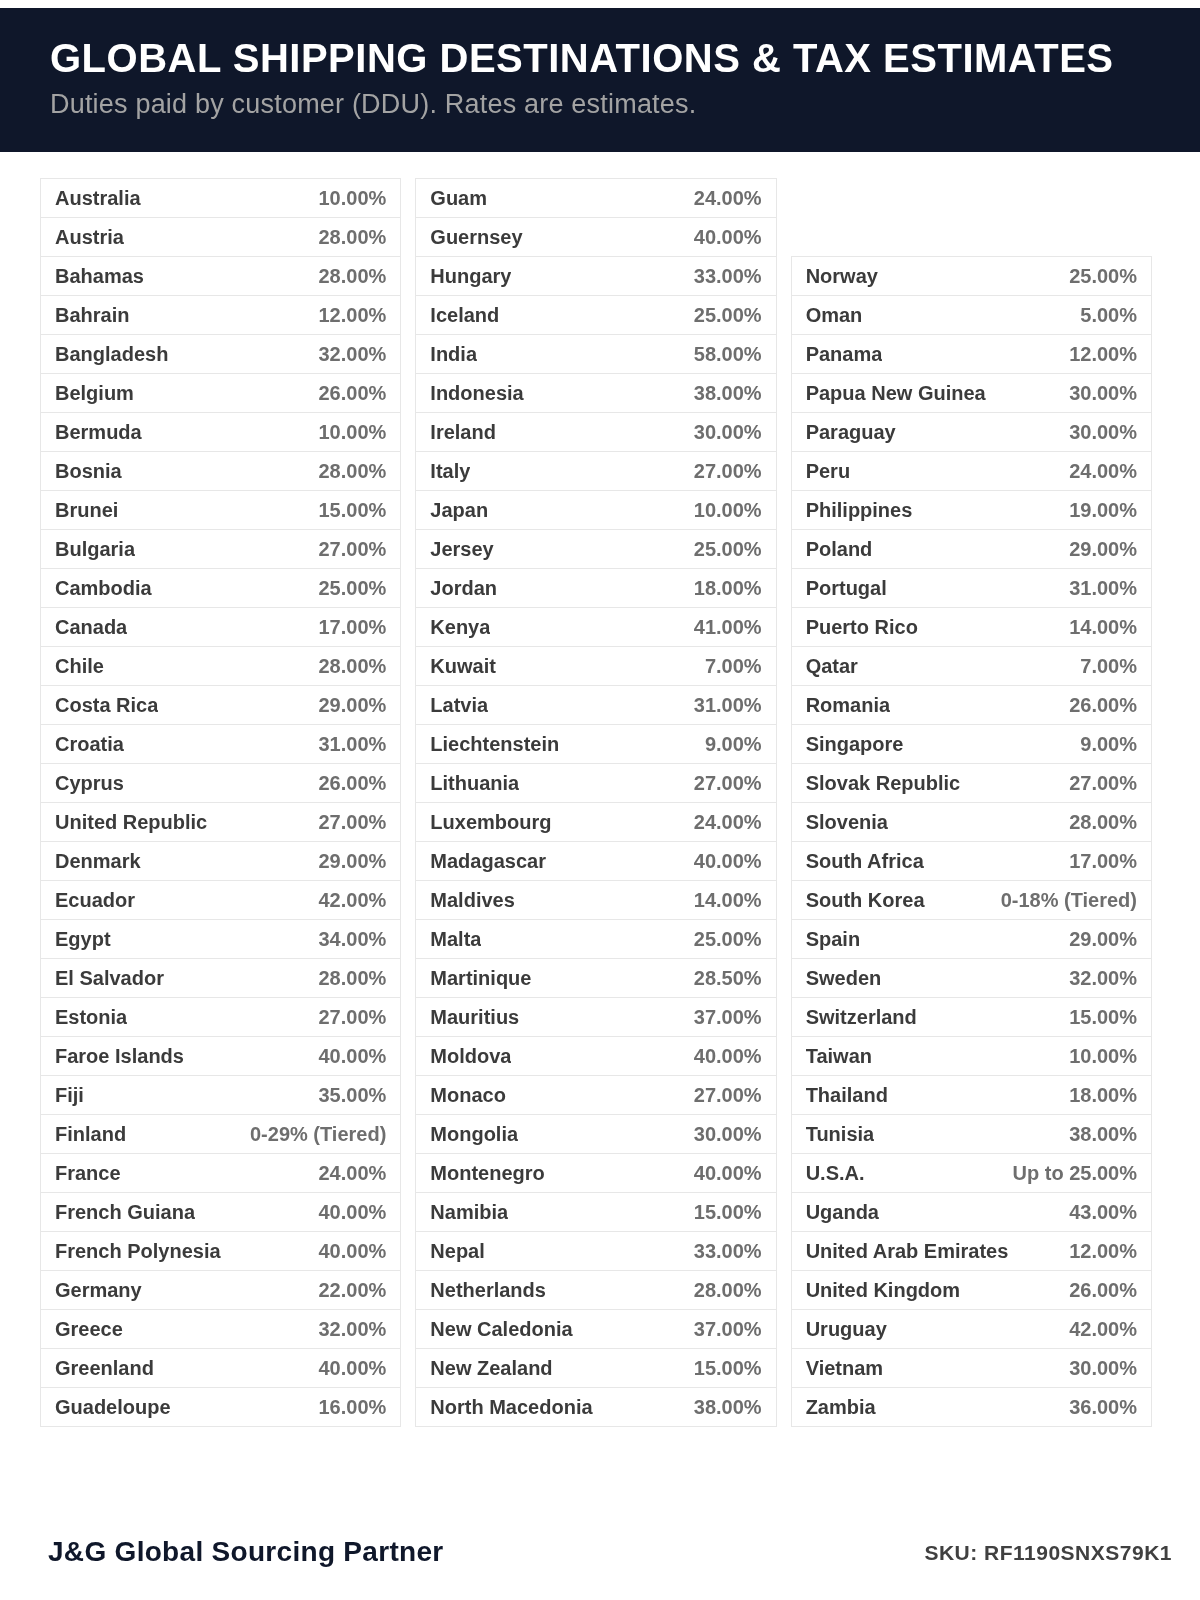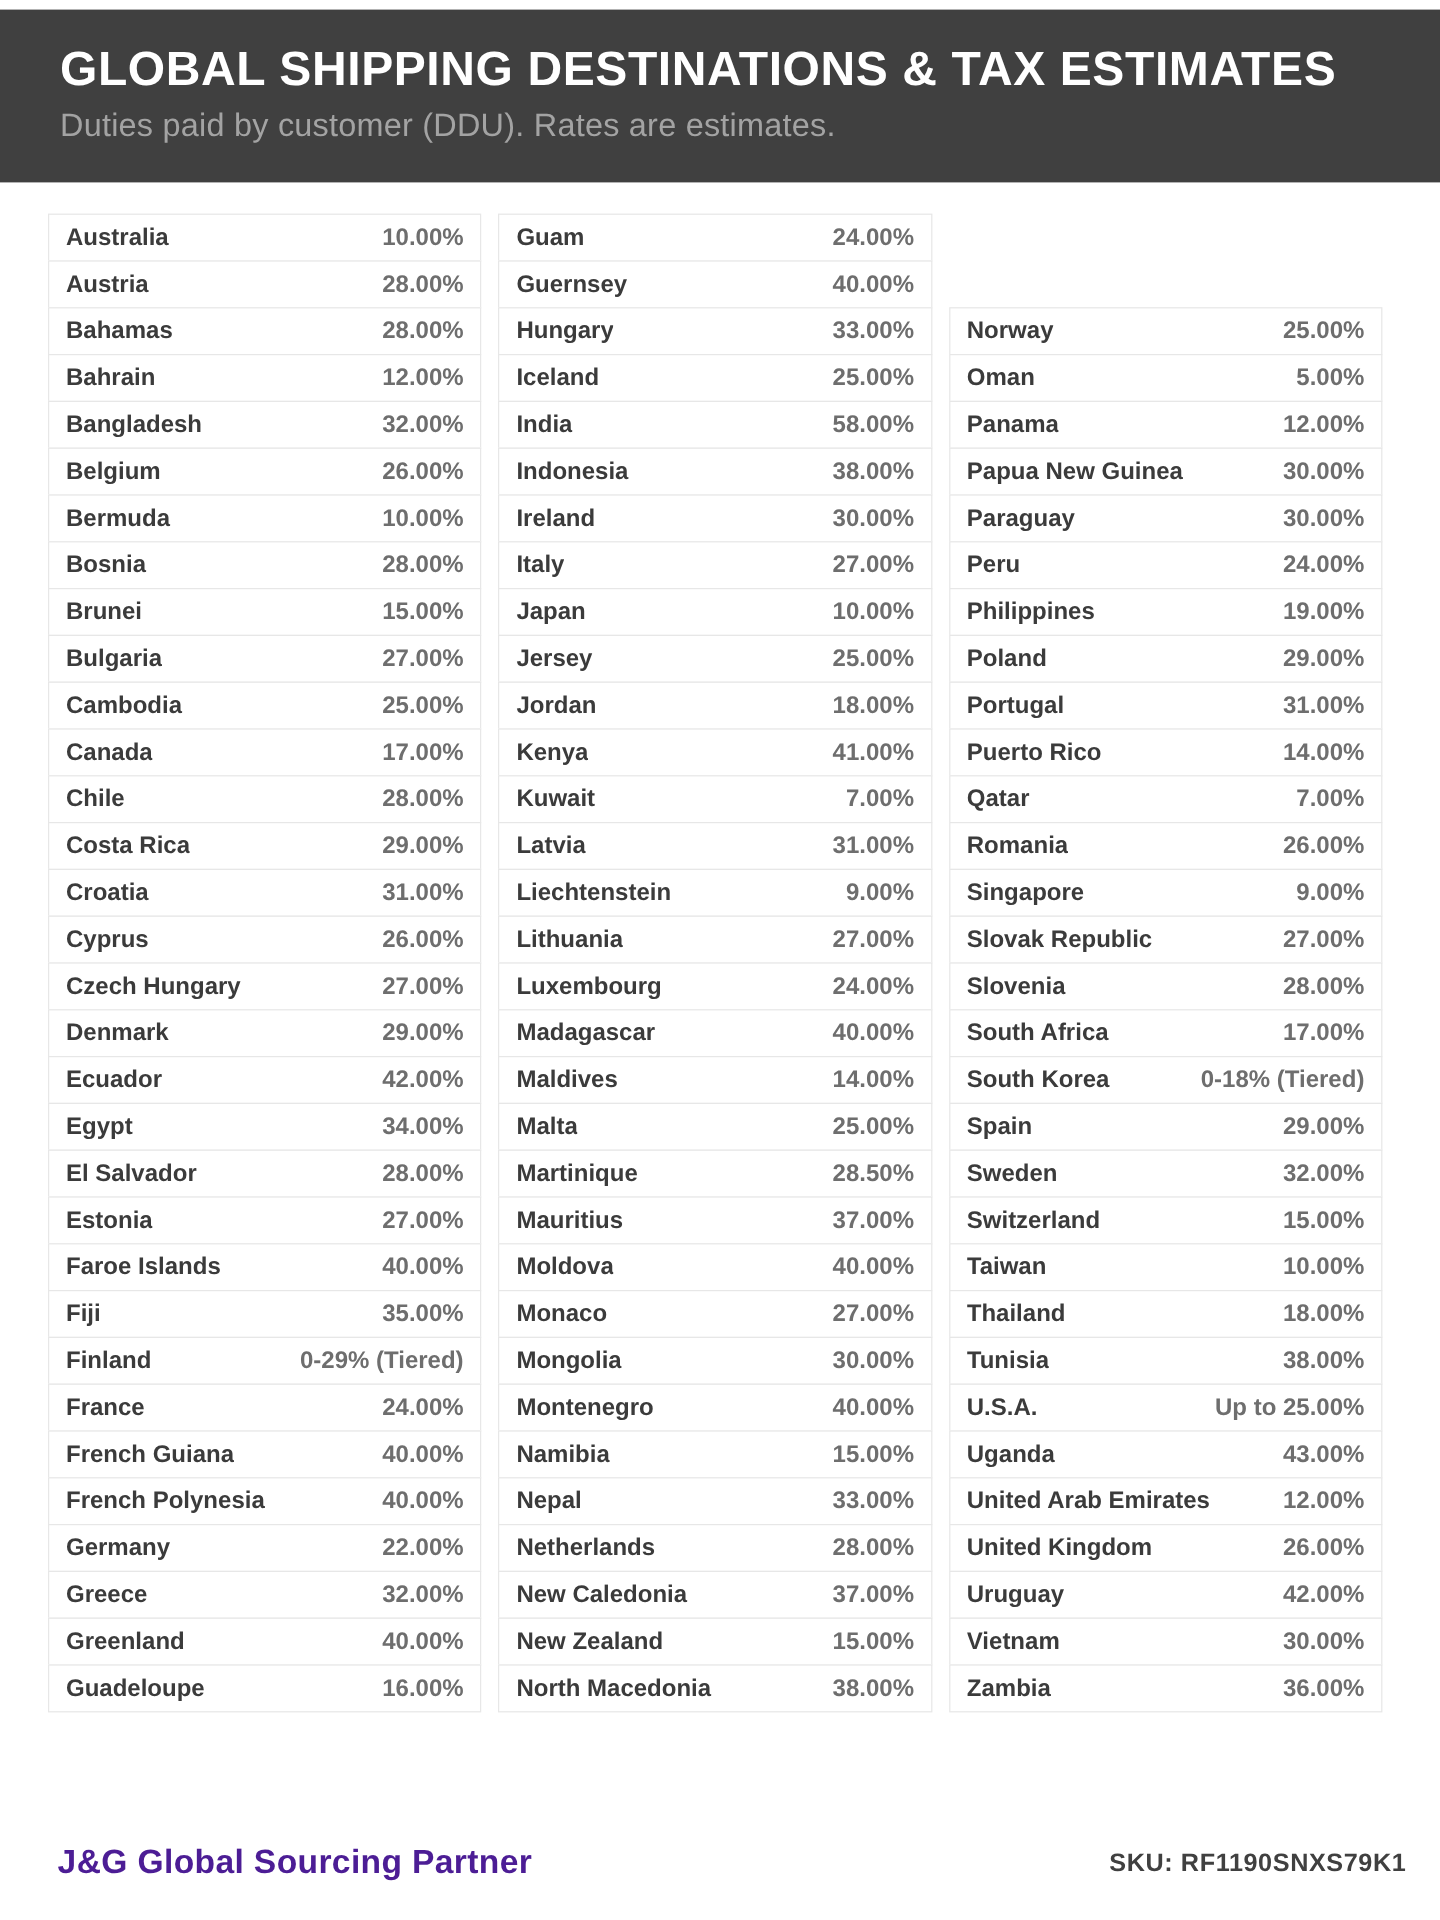--- a/index.html
+++ b/index.html
@@ -6,21 +6,21 @@
   html, body { margin: 0; padding: 0; }
   body {
     width: 1200px;
     height: 1600px;
     background: #ffffff;
     font-family: "Liberation Sans", sans-serif;
     position: relative;
     padding-top: 8px;
   }
   .header {
-    background: #404040;
+    background: #0f172a;
     height: 144px;
     width: 100%;
     padding: 28px 50px 0 50px;
   }
   .header h1 {
     margin: 0;
     color: #ffffff;
     font-size: 40px;
     font-weight: 700;
     letter-spacing: 0.5px;
@@ -65,21 +65,21 @@
     color: #6e6e6e;
     white-space: nowrap;
     padding-left: 10px;
   }
   .brand {
     position: absolute;
     left: 48px;
     top: 1536px;
     font-size: 28px;
     font-weight: 700;
-    color: #4c1d95;
+    color: #0f172a;
     letter-spacing: 0.3px;
   }
   .sku {
     position: absolute;
     right: 28px;
     top: 1541px;
     font-size: 21px;
     font-weight: 700;
     color: #404040;
     letter-spacing: 0.5px;
@@ -153,21 +153,21 @@
       </div>
       <div class="row">
         <span class="country">Croatia</span>
         <span class="rate">31.00%</span>
       </div>
       <div class="row">
         <span class="country">Cyprus</span>
         <span class="rate">26.00%</span>
       </div>
       <div class="row">
-        <span class="country">Czech Hungary</span>
+        <span class="country">United Republic</span>
         <span class="rate">27.00%</span>
       </div>
       <div class="row">
         <span class="country">Denmark</span>
         <span class="rate">29.00%</span>
       </div>
       <div class="row">
         <span class="country">Ecuador</span>
         <span class="rate">42.00%</span>
       </div>

